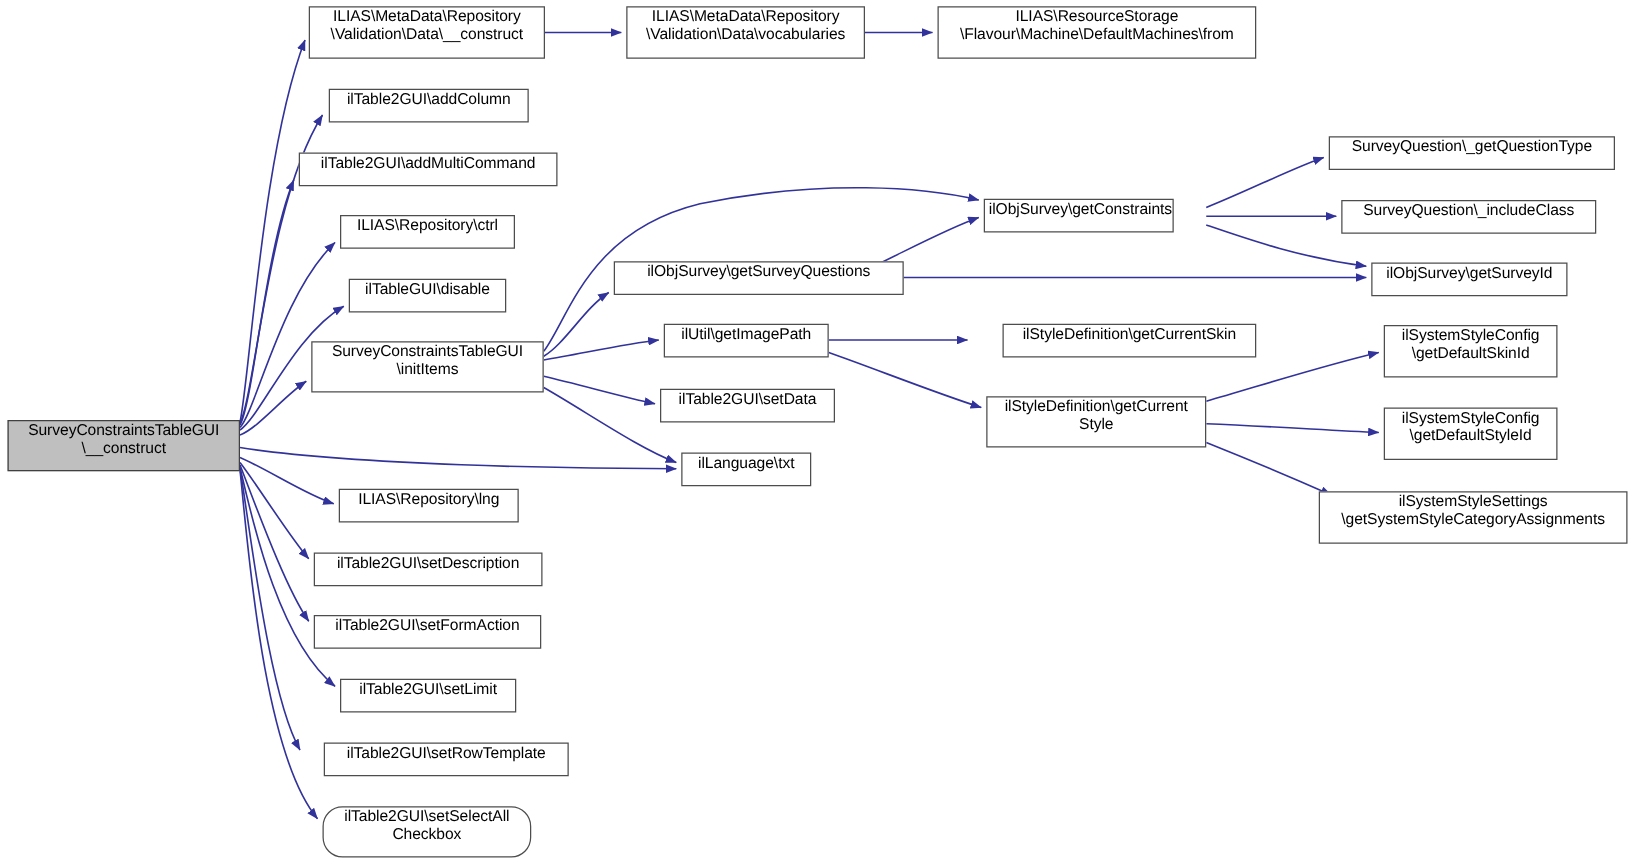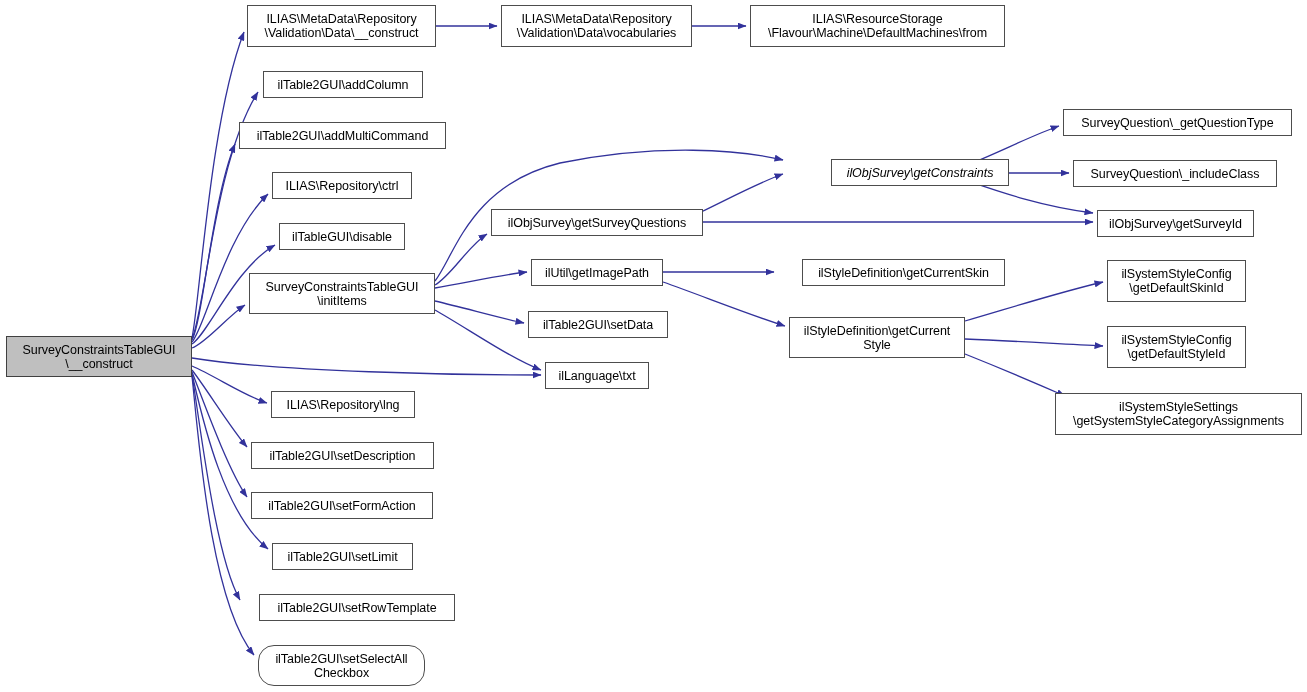--- a/index.html
+++ b/index.html
@@ -26,21 +26,20 @@
   }
   .gnode {
     position: absolute;
     box-sizing: border-box;
     border: 1px solid #4d4d4d;
     background: #ffffff;
     color: #000000;
     font-size: 12.5px;
     line-height: 14px;
     display: flex;
-    align-items: center;
     justify-content: center;
     text-align: center;
     white-space: pre-line;
     letter-spacing: -0.05px;
     z-index: 2;
   }
   .gnode.root {
     background: #bfbfbf;
     border: 1px solid #404040;
   }
@@ -111,25 +110,25 @@
       <div class="gnode" style="left: 279px; top: 223px; width: 126px; height: 27px;"><span class="lbl">ilTableGUI\disable</span></div>
       <div class="gnode" style="left: 249px; top: 273px; width: 186px; height: 41px;"><span class="lbl">SurveyConstraintsTableGUI
 \initItems</span></div>
       <div class="gnode" style="left: 271px; top: 391px; width: 144px; height: 27px;"><span class="lbl">ILIAS\Repository\lng</span></div>
       <div class="gnode" style="left: 251px; top: 442px; width: 183px; height: 27px;"><span class="lbl">ilTable2GUI\setDescription</span></div>
       <div class="gnode" style="left: 251px; top: 492px; width: 182px; height: 27px;"><span class="lbl">ilTable2GUI\setFormAction</span></div>
       <div class="gnode" style="left: 272px; top: 543px; width: 141px; height: 27px;"><span class="lbl">ilTable2GUI\setLimit</span></div>
       <div class="gnode" style="left: 244px; top: 594px; width: 196px; height: 27px; margin-left: 15px;"><span class="lbl">ilTable2GUI\setRowTemplate</span></div>
       <div class="gnode" style="left: 258px; top: 645px; width: 167px; height: 41px; border-radius: 16px;"><span class="lbl">ilTable2GUI\setSelectAll
 Checkbox</span></div>
-      <div class="gnode" style="left: 491px; top: 209px; width: 212px; height: 27px;"><span class="lbl">ilObjSurvey\getSurveyQuestions</span></div>
+      <div class="gnode" style="left: 491px; top: 209px; width: 232px; height: 27px;"><span class="lbl">ilObjSurvey\getSurveyQuestions</span></div>
       <div class="gnode" style="left: 531px; top: 259px; width: 132px; height: 27px;"><span class="lbl">ilUtil\getImagePath</span></div>
       <div class="gnode" style="left: 528px; top: 311px; width: 140px; height: 27px;"><span class="lbl">ilTable2GUI\setData</span></div>
       <div class="gnode" style="left: 545px; top: 362px; width: 104px; height: 27px;"><span class="lbl">ilLanguage\txt</span></div>
-      <div class="gnode" style="left: 831px; top: 159px; width: 178px; height: 27px; font-style: italic;"><span class="lbl">ilObjSurvey\getConstraints</span></div>
+      <div class="gnode" style="left: 787px; top: 159px; width: 152px; height: 27px;"><span class="lbl">ilObjSurvey\getConstraints</span></div>
       <div class="gnode" style="left: 778px; top: 259px; width: 203px; height: 27px; margin-left: 24px;"><span class="lbl">ilStyleDefinition\getCurrentSkin</span></div>
       <div class="gnode" style="left: 789px; top: 317px; width: 176px; height: 41px;"><span class="lbl">ilStyleDefinition\getCurrent
 Style</span></div>
       <div class="gnode" style="left: 1063px; top: 109px; width: 229px; height: 27px;"><span class="lbl">SurveyQuestion\_getQuestionType</span></div>
       <div class="gnode" style="left: 1073px; top: 160px; width: 204px; height: 27px;"><span class="lbl">SurveyQuestion\_includeClass</span></div>
       <div class="gnode" style="left: 1097px; top: 210px; width: 157px; height: 27px;"><span class="lbl">ilObjSurvey\getSurveyId</span></div>
       <div class="gnode" style="left: 1107px; top: 260px; width: 139px; height: 42px;"><span class="lbl">ilSystemStyleConfig
 \getDefaultSkinId</span></div>
       <div class="gnode" style="left: 1107px; top: 326px; width: 139px; height: 42px;"><span class="lbl">ilSystemStyleConfig
 \getDefaultStyleId</span></div>

